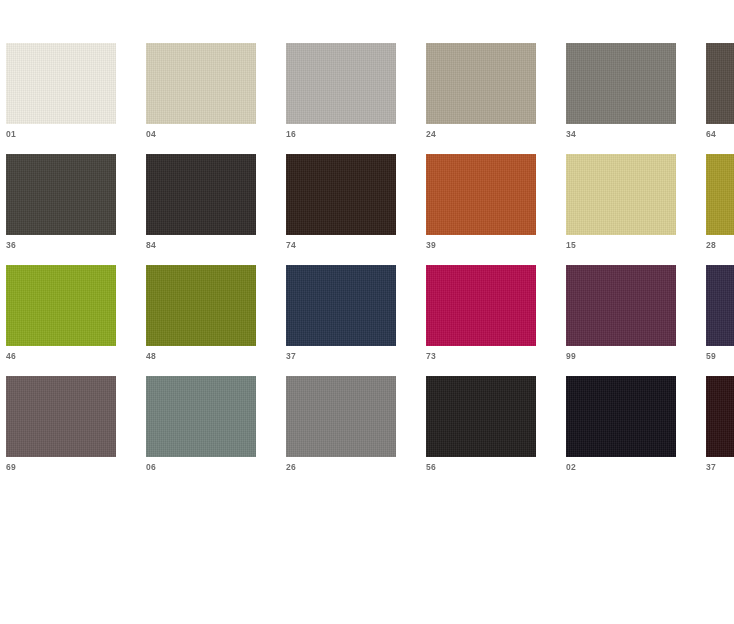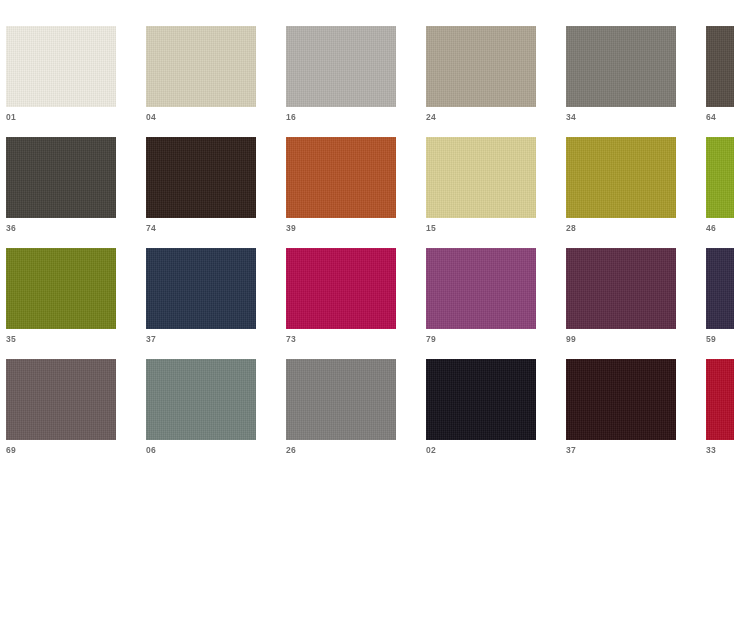--- a/index.html
+++ b/index.html
@@ -11,21 +11,21 @@
   body {
     width: 734px;
     height: 624px;
     font-family: "Liberation Sans", sans-serif;
     overflow: hidden;
     position: relative;
   }
   #swatch-grid {
     position: absolute;
     left: 6px;
-    top: 26px;
+    top: 43px;
     width: 722px;
     display: grid;
     grid-template-columns: repeat(6, 110px);
     column-gap: 12.2px;
     row-gap: 28.5px;
     align-content: start;
     justify-content: start;
     gap: 30px;
   }
   .swatch-cell {
@@ -95,20 +95,24 @@
     </div>
     <div class="swatch-cell">
       <div class="swatch-chip" style="background-color: rgb(87, 78, 70);"></div>
       <div class="swatch-label">64</div>
     </div>
     <div class="swatch-cell">
       <div class="swatch-chip" style="background-color: rgb(69, 66, 60);"></div>
       <div class="swatch-label">36</div>
     </div>
     <div class="swatch-cell">
+      <div class="swatch-chip" style="background-color: rgb(49, 44, 42);"></div>
+      <div class="swatch-label">84</div>
+    </div>
+    <div class="swatch-cell">
       <div class="swatch-chip" style="background-color: rgb(47, 32, 26);"></div>
       <div class="swatch-label">74</div>
     </div>
     <div class="swatch-cell">
       <div class="swatch-chip" style="background-color: rgb(179, 82, 38);"></div>
       <div class="swatch-label">39</div>
     </div>
     <div class="swatch-cell">
       <div class="swatch-chip" style="background-color: rgb(217, 208, 148);"></div>
       <div class="swatch-label">15</div>
@@ -116,33 +120,29 @@
     <div class="swatch-cell">
       <div class="swatch-chip" style="background-color: rgb(168, 155, 42);"></div>
       <div class="swatch-label">28</div>
     </div>
     <div class="swatch-cell">
       <div class="swatch-chip" style="background-color: rgb(138, 168, 31);"></div>
       <div class="swatch-label">46</div>
     </div>
     <div class="swatch-cell">
       <div class="swatch-chip" style="background-color: rgb(115, 128, 26);"></div>
-      <div class="swatch-label">35</div>
+      <div class="swatch-label">48</div>
     </div>
     <div class="swatch-cell">
       <div class="swatch-chip" style="background-color: rgb(39, 52, 75);"></div>
       <div class="swatch-label">37</div>
     </div>
     <div class="swatch-cell">
       <div class="swatch-chip" style="background-color: rgb(181, 11, 78);"></div>
       <div class="swatch-label">73</div>
-    </div>
-    <div class="swatch-cell">
-      <div class="swatch-chip" style="background-color: rgb(139, 66, 120);"></div>
-      <div class="swatch-label">79</div>
     </div>
     <div class="swatch-cell">
       <div class="swatch-chip" style="background-color: rgb(92, 44, 69);"></div>
       <div class="swatch-label">99</div>
     </div>
     <div class="swatch-cell">
       <div class="swatch-chip" style="background-color: rgb(51, 42, 70);"></div>
       <div class="swatch-label">59</div>
     </div>
     <div class="swatch-cell">
@@ -151,24 +151,24 @@
     </div>
     <div class="swatch-cell">
       <div class="swatch-chip" style="background-color: rgb(115, 129, 124);"></div>
       <div class="swatch-label">06</div>
     </div>
     <div class="swatch-cell">
       <div class="swatch-chip" style="background-color: rgb(128, 126, 124);"></div>
       <div class="swatch-label">26</div>
     </div>
     <div class="swatch-cell">
+      <div class="swatch-chip" style="background-color: rgb(34, 31, 30);"></div>
+      <div class="swatch-label">56</div>
+    </div>
+    <div class="swatch-cell">
       <div class="swatch-chip" style="background-color: rgb(20, 17, 26);"></div>
       <div class="swatch-label">02</div>
     </div>
     <div class="swatch-cell">
       <div class="swatch-chip" style="background-color: rgb(43, 17, 19);"></div>
       <div class="swatch-label">37</div>
     </div>
-    <div class="swatch-cell">
-      <div class="swatch-chip" style="background-color: rgb(179, 13, 41);"></div>
-      <div class="swatch-label">33</div>
-    </div>
   </div>
 
 </body></html>

